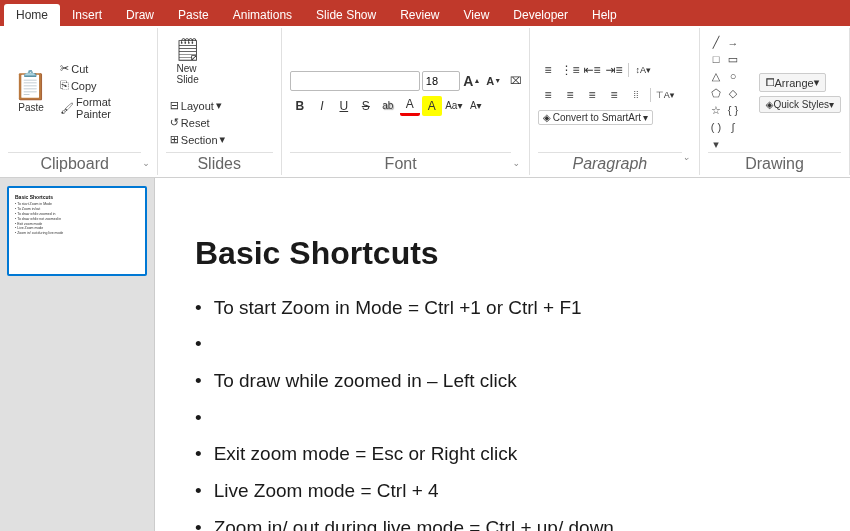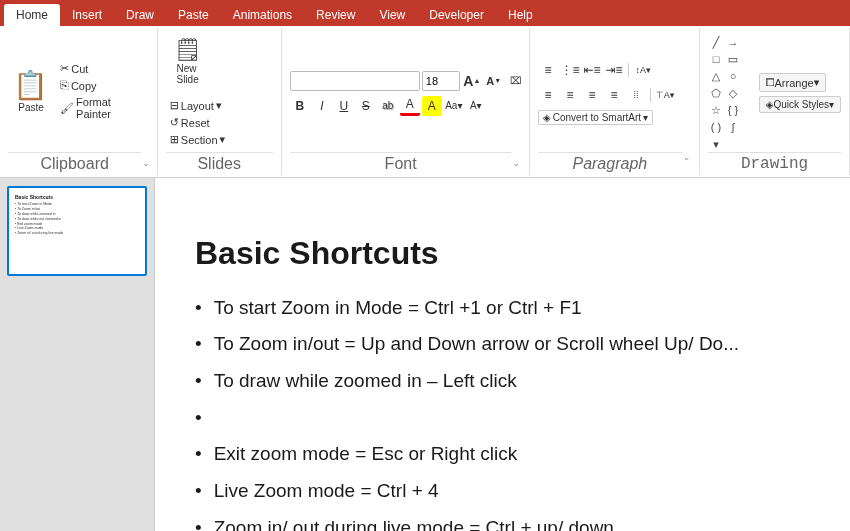--- a/index.html
+++ b/index.html
@@ -250,20 +250,21 @@
 </head>
 <body>
 
 <div class="ribbon">
   <div class="tab-bar">
     <div class="tab-item active">Home</div>
     <div class="tab-item">Insert</div>
     <div class="tab-item">Draw</div>
     <div class="tab-item">Paste</div>
     <div class="tab-item">Animations</div>
+    <div class="tab-item">Slide Show</div>
     <div class="tab-item">Review</div>
     <div class="tab-item">View</div>
     <div class="tab-item">Developer</div>
     <div class="tab-item">Help</div>
   </div>
 
   <div class="ribbon-toolbar">
 
     <div class="ribbon-group" style="padding-right:6px;">
       <div class="ribbon-group-content">
@@ -407,21 +408,21 @@
             <span>Arrange</span>
             <span>▾</span>
           </div>
           <div class="arrange-btn" style="font-size:10px;">
             <span>◈</span>
             <span>Quick Styles</span>
             <span>▾</span>
           </div>
         </div>
       </div>
-      <div style="display:flex;align-items:flex-start;width:100%;font-family:Liberation Mono, monospace;">
+      <div style="display:flex;align-items:flex-start;width:100%;">
         <div class="ribbon-group-label">Drawing</div>
       </div>
     </div>
 
   </div>
 </div>
 
 <div class="main-area">
 
   <div class="slide-panel">
@@ -442,21 +443,20 @@
   <div class="slide-canvas">
     <div class="slide-content">
       <div class="slide-title">Basic Shortcuts</div>
       <ul class="slide-bullets">
         <li>
           <span class="bullet-dot">•</span>
           <span>To start Zoom in Mode = Ctrl +1 or Ctrl + F1</span>
         </li>
         <li>
           <span class="bullet-dot">•</span>
-          <span>To Zoom in/out = Up and Down arrow or Scroll wheel Up/ Do...</span>
         </li>
         <li>
           <span class="bullet-dot">•</span>
           <span>To draw while zoomed in – Left click</span>
         </li>
         <li>
           <span class="bullet-dot">•</span>
         </li>
         <li>
           <span class="bullet-dot">•</span>

